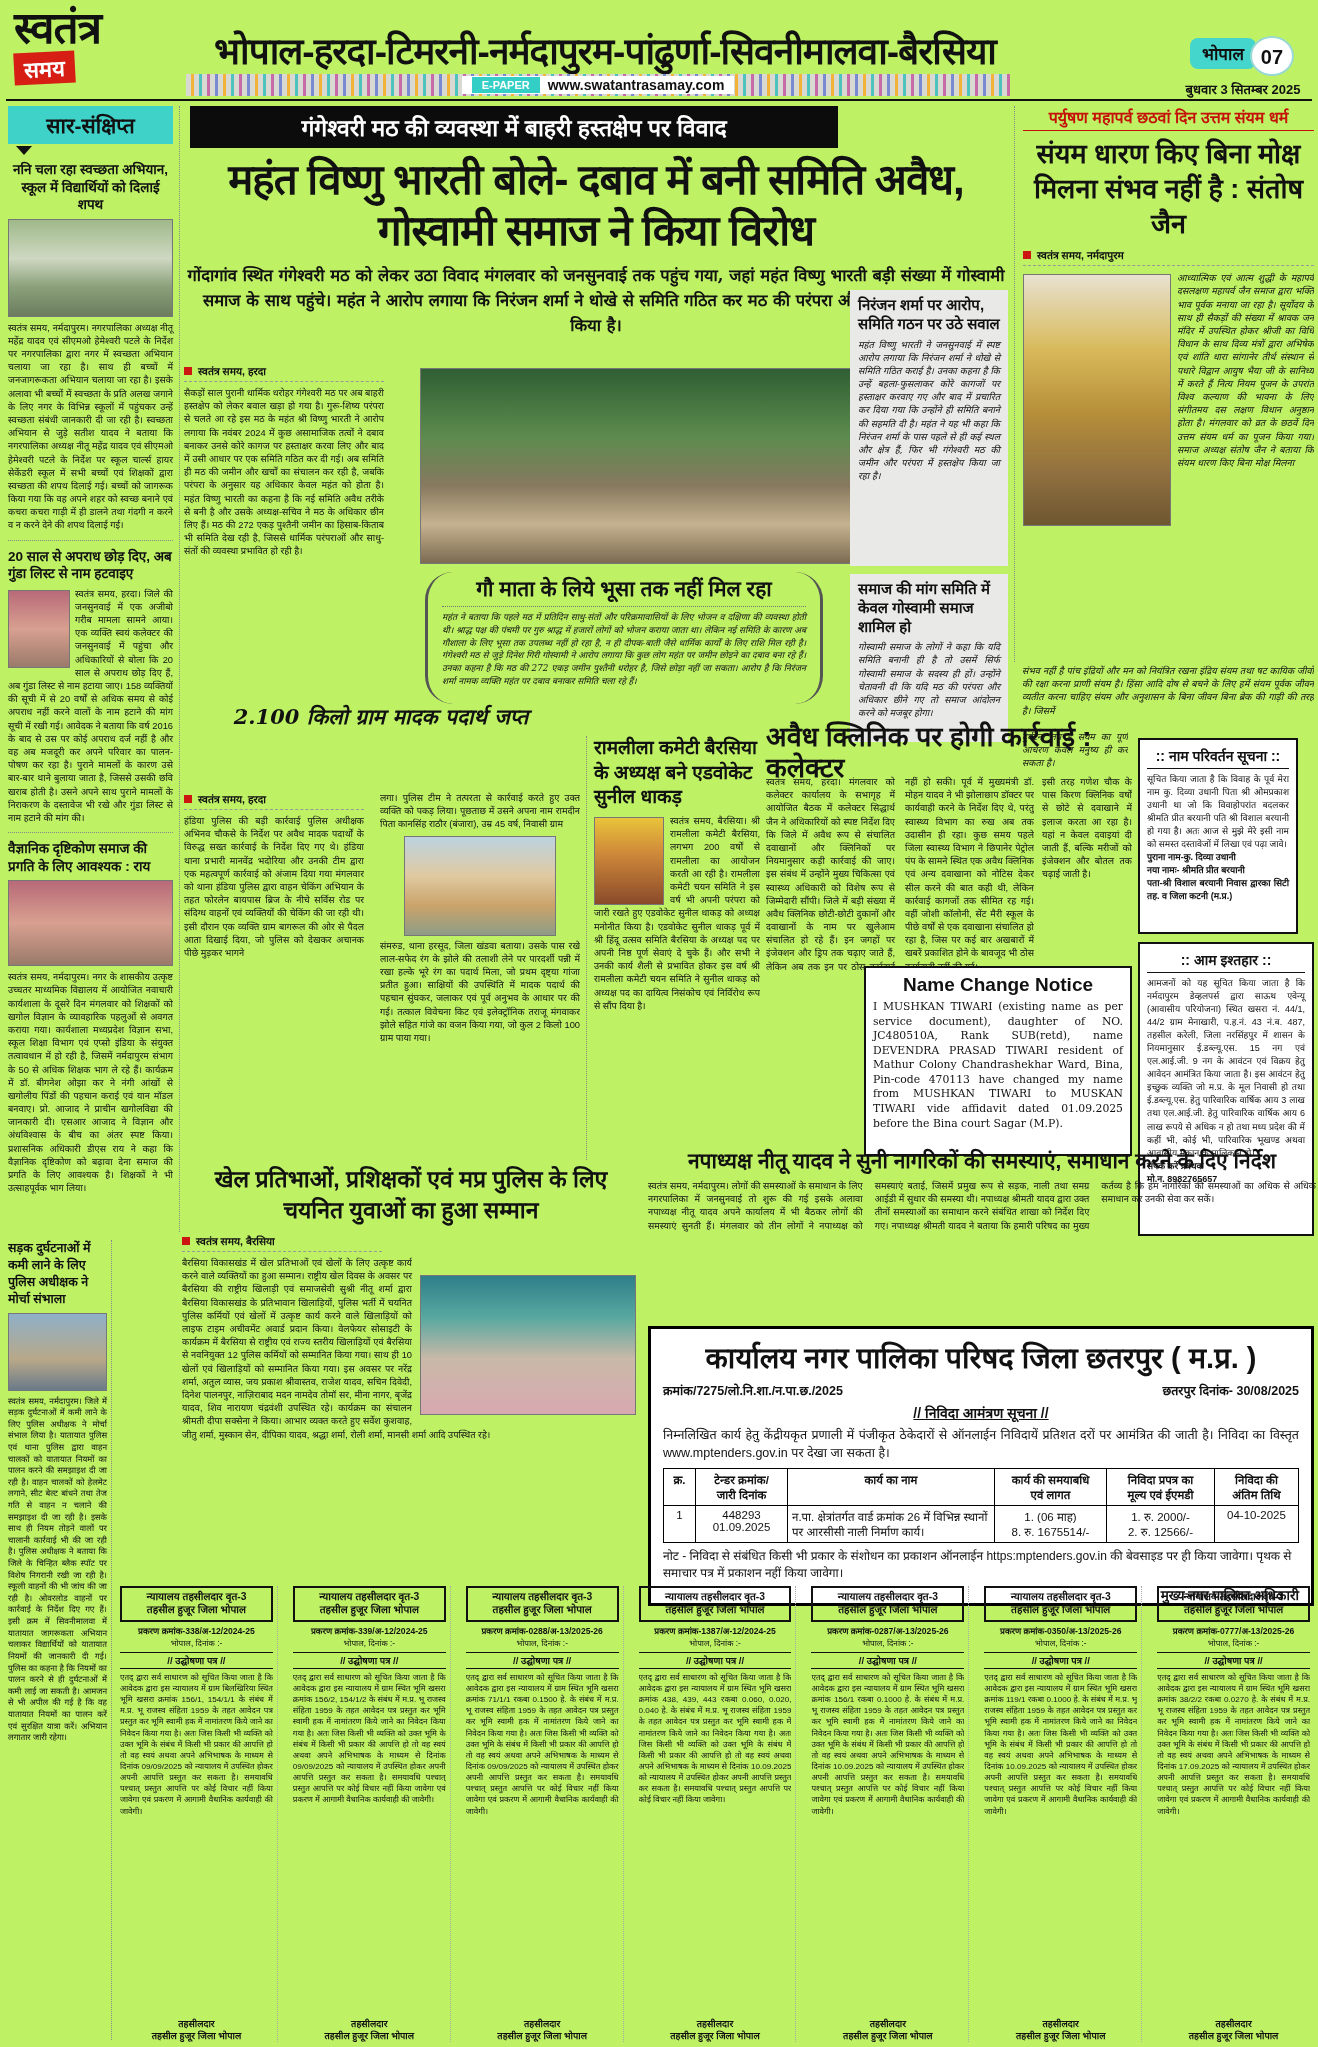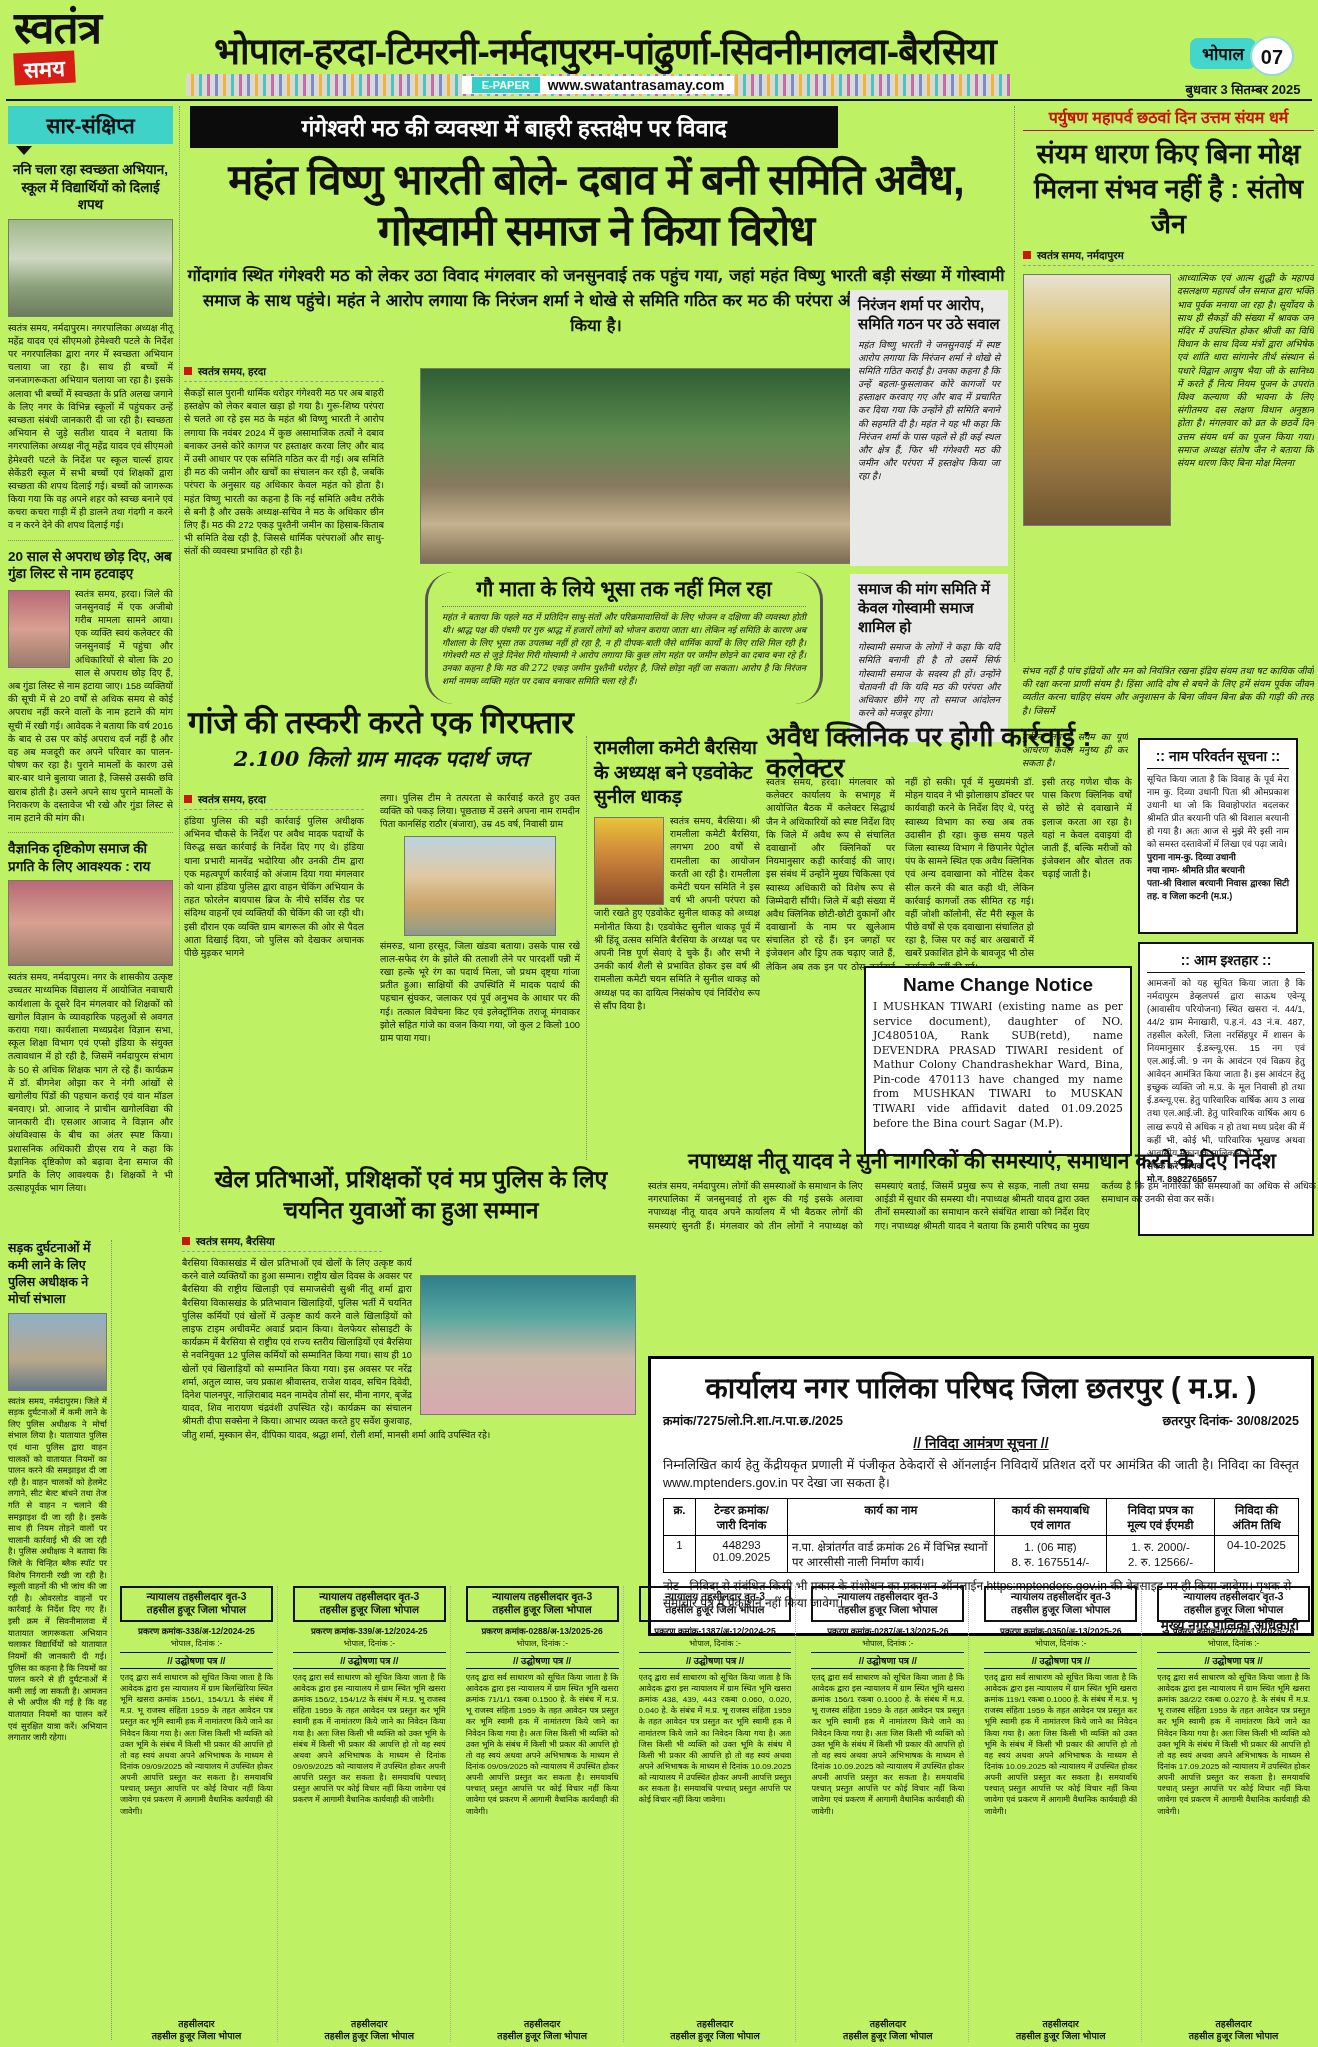--- a/index.html
+++ b/index.html
@@ -174,21 +174,20 @@
   </div>
 
   <div class="abs notice-box clip" style="left:1138px;top:942px;width:176px;height:294px;">
     <div class="notice-title">:: आम इश्तहार ::</div>
     <div class="notice-body">आमजनों को यह सूचित किया जाता है कि नर्मदापुरम डेव्हलपर्स द्वारा साऊथ एवेन्यू (आवासीय परियोजना) स्थित खसरा नं. 44/1, 44/2 ग्राम मेनाखारी, प.ह.नं. 43 नं.ब. 487, तहसील करेली, जिला नरसिंहपुर में शासन के नियमानुसार ई.डब्ल्यू.एस. 15 नग एवं एल.आई.जी. 9 नग के आवंटन एवं विक्रय हेतु आवेदन आमंत्रित किया जाता है। इस आवंटन हेतु इच्छुक व्यक्ति जो म.प्र. के मूल निवासी हो तथा ई.डब्ल्यू.एस. हेतु पारिवारिक वार्षिक आय 3 लाख तथा एल.आई.जी. हेतु पारिवारिक वार्षिक आय 6 लाख रूपये से अधिक न हो तथा मध्य प्रदेश की में कहीं भी, कोई भी, पारिवारिक भूखण्ड अथवा आवासीय मकान के मालिक न हो।</div>
     <div class="notice-body b ctr">संपर्क करें प्रबंधक</div>
     <div class="notice-body b ctr">मो.न. 8982765657</div>
   </div>
 
   <div class="abs" style="left:182px;top:700px;width:398px;height:462px;">
-    <div class="ctr" style="font-size:31px;font-weight:800;">गांजे की तस्करी करते एक गिरफ्तार</div>
     <div class="ctr serif it" style="font-size:21px;font-weight:600;margin-top:2px;">2.100 किलो ग्राम मादक पदार्थ जप्त</div>
     <div class="abs clip" style="left:2px;top:92px;width:180px;height:368px;">
       <div class="byline">स्वतंत्र समय, हरदा</div>
       <div class="body9">हंडिया पुलिस की बड़ी कार्रवाई पुलिस अधीक्षक अभिनव चौकसे के निर्देश पर अवैध मादक पदार्थों के विरुद्ध सख्त कार्रवाई के निर्देश दिए गए थे। हंडिया थाना प्रभारी मानवेंद्र भदोरिया और उनकी टीम द्वारा एक महत्वपूर्ण कार्रवाई को अंजाम दिया गया मंगलवार को थाना हंडिया पुलिस द्वारा वाहन चेकिंग अभियान के तहत फोरलेन बायपास ब्रिज के नीचे सर्विस रोड पर संदिग्ध वाहनों एवं व्यक्तियों की चेकिंग की जा रही थी। इसी दौरान एक व्यक्ति ग्राम बागरूल की ओर से पैदल आता दिखाई दिया, जो पुलिस को देखकर अचानक पीछे मुड़कर भागने</div>
     </div>
     <div class="abs clip" style="left:198px;top:92px;width:200px;height:368px;">
       <div class="body9">लगा। पुलिस टीम ने तत्परता से कार्रवाई करते हुए उक्त व्यक्ति को पकड़ लिया। पूछताछ में उसने अपना नाम रामदीन पिता कानसिंह राठौर (बंजारा), उम्र 45 वर्ष, निवासी ग्राम</div>
       <div class="ph ph-police" style="width:152px;height:100px;margin:4px auto;"></div>
       <div class="body9">संमरुड, थाना हरसूद, जिला खंडवा बताया। उसके पास रखे लाल-सफेद रंग के झोले की तलाशी लेने पर पारदर्शी पन्नी में रखा हल्के भूरे रंग का पदार्थ मिला, जो प्रथम दृष्ट्या गांजा प्रतीत हुआ। साक्षियों की उपस्थिति में मादक पदार्थ की पहचान सुंघकर, जलाकर एवं पूर्व अनुभव के आधार पर की गई। तत्काल विवेचना किट एवं इलेक्ट्रॉनिक तराजू मंगवाकर झोले सहित गांजे का वजन किया गया, जो कुल 2 किलो 100 ग्राम पाया गया।</div>
     </div>
@@ -220,21 +219,21 @@
       <span class="ph ph-event" style="float:right;width:216px;height:140px;margin:18px 4px 4px 8px;display:block;"></span>
       <span>बैरसिया विकासखंड में खेल प्रतिभाओं एवं खेलों के लिए उत्कृष्ट कार्य करने वाले व्यक्तियों का हुआ सम्मान। राष्ट्रीय खेल दिवस के अवसर पर बैरसिया की राष्ट्रीय खिलाड़ी एवं समाजसेवी सुश्री नीतू शर्मा द्वारा बैरसिया विकासखंड के प्रतिभावान खिलाड़ियों, पुलिस भर्ती में चयनित पुलिस कर्मियों एवं खेलों में उत्कृष्ट कार्य करने वाले खिलाड़ियों को लाइफ टाइम अचीवमेंट अवार्ड प्रदान किया। वेलफेयर सोसाइटी के कार्यक्रम में बैरसिया से राष्ट्रीय एवं राज्य स्तरीय खिलाड़ियों एवं बैरसिया से नवनियुक्त 12 पुलिस कर्मियों को सम्मानित किया गया। साथ ही 10 खेलों एवं खिलाड़ियों को सम्मानित किया गया। इस अवसर पर नरेंद्र शर्मा, अतुल व्यास, जय प्रकाश श्रीवास्तव, राजेश यादव, सचिन दिवेदी, दिनेश पालनपुर, नाज़िराबाद मदन नामदेव तोमॉ सर, मीना नागर, बृजेंद्र यादव, शिव नारायण चंद्रवंशी उपस्थित रहे। कार्यक्रम का संचालन श्रीमती दीपा सक्सेना ने किया। आभार व्यक्त करते हुए सर्वेश कुशवाह, जीतु शर्मा, मुस्कान सेन, दीपिका यादव, श्रद्धा शर्मा, रोली शर्मा, मानसी शर्मा आदि उपस्थित रहे।</span>
     </div>
   </div>
 
   <div class="abs clip" style="left:648px;top:1146px;width:668px;height:148px;">
     <div class="ctr" style="font-size:21px;font-weight:800;">नपाध्यक्ष नीतू यादव ने सुनी नागरिकों की समस्याएं, समाधान करने के दिए निर्देश</div>
     <div class="clip" style="margin-top:6px;column-count:3;column-gap:12px;font-size:9.3px;line-height:1.42;text-align:justify;height:104px;">स्वतंत्र समय, नर्मदापुरम। लोगों की समस्याओं के समाधान के लिए नगरपालिका में जनसुनवाई तो शुरू की गई इसके अलावा नपाध्यक्ष नीतू यादव अपने कार्यालय में भी बैठकर लोगों की समस्याएं सुनती हैं। मंगलवार को तीन लोगों ने नपाध्यक्ष को समस्याएं बताई, जिसमें प्रमुख रूप से सड़क, नाली तथा समग्र आईडी में सुधार की समस्या थी। नपाध्यक्ष श्रीमती यादव द्वारा उक्त तीनों समस्याओं का समाधान करने संबंधित शाखा को निर्देश दिए गए। नपाध्यक्ष श्रीमती यादव ने बताया कि हमारी परिषद का मुख्य कर्तव्य है कि हम नागरिकों की समस्याओं का अधिक से अधिक समाधान कर उनकी सेवा कर सकें।</div>
   </div>
 
-  <div class="abs tender clip" style="left:648px;top:1356px;width:666px;height:280px;">
+  <div class="abs tender clip" style="left:648px;top:1326px;width:666px;height:280px;">
     <h1>कार्यालय नगर पालिका परिषद जिला छतरपुर ( म.प्र. )</h1>
     <div class="tender-meta">
       <span>क्रमांक/7275/लो.नि.शा./न.पा.छ./2025</span>
       <span>छतरपुर दिनांक- 30/08/2025</span>
     </div>
     <div class="tender-sub">// निविदा आमंत्रण सूचना //</div>
     <div class="tender-intro">निम्नलिखित कार्य हेतु केंद्रीयकृत प्रणाली में पंजीकृत ठेकेदारों से ऑनलाईन निविदायें प्रतिशत दरों पर आमंत्रित की जाती है। निविदा का विस्तृत www.mptenders.gov.in पर देखा जा सकता है।</div>
     <table>
       <tbody>
           <tr>

